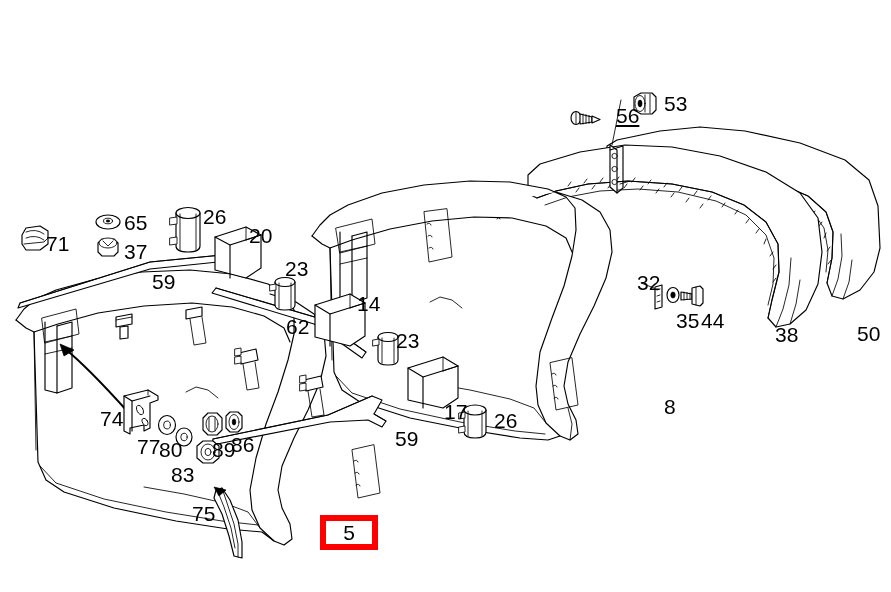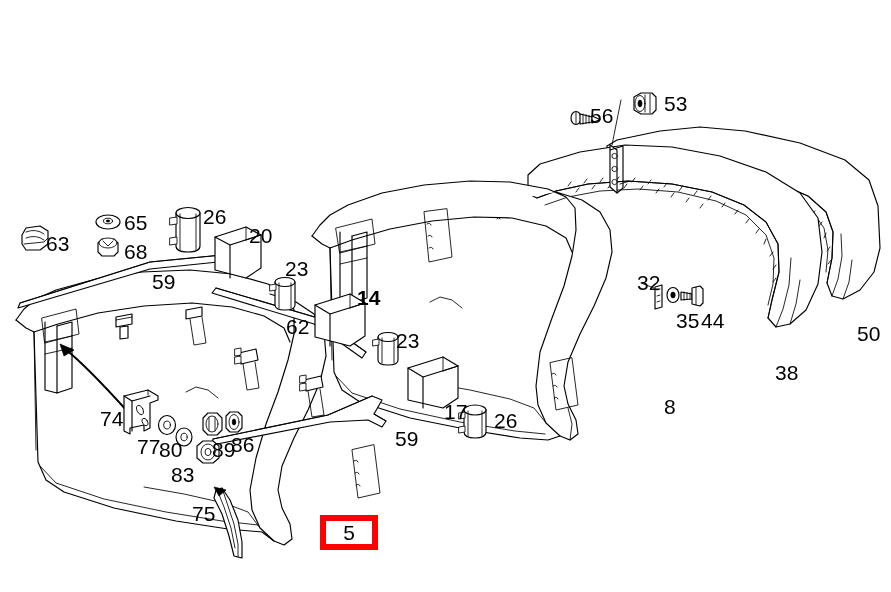--- a/index.html
+++ b/index.html
@@ -398,45 +398,45 @@
     </g>
 
     <g>
       <path class="fillw" d="M226,416 L230,412 L238,412 L242,416 L242,428 L238,432 L230,432 L226,428 Z"></path>
       <ellipse class="fillw-thin" cx="234" cy="422" rx="5" ry="7.5"></ellipse>
       <ellipse class="fillk" cx="234" cy="422" rx="1.8" ry="3"></ellipse>
     </g>
 
   </svg>
 
-  <div class="lbl" style="left:46px;  top:233px;">63</div>
+  <div class="lbl" style="left:46px;  top:233px;">71</div>
   <div class="lbl" style="left:124px; top:212px;">65</div>
-  <div class="lbl" style="left:124px; top:241px;">68</div>
+  <div class="lbl" style="left:124px; top:241px;">37</div>
   <div class="lbl" style="left:203px; top:206px;">26</div>
   <div class="lbl" style="left:249px; top:225px;text-align:center;">20</div>
   <div class="lbl" style="left:152px; top:271px;">59</div>
   <div class="lbl" style="left:285px; top:258px;">23</div>
   <div class="lbl" style="left:286px; top:316px;">62</div>
-  <div class="lbl" style="left:357px; top:287px;font-weight:bold;">14</div>
+  <div class="lbl" style="left:357px; top:293px;">14</div>
   <div class="lbl" style="left:396px; top:330px;">23</div>
   <div class="lbl" style="left:444px; top:362px;margin-top:39px;">17</div>
   <div class="lbl" style="left:494px; top:410px;">26</div>
   <div class="lbl" style="left:100px; top:408px;">74</div>
   <div class="lbl" style="left:137px; top:436px;">77</div>
   <div class="lbl" style="left:159px; top:439px;">80</div>
   <div class="lbl" style="left:171px; top:464px;">83</div>
   <div class="lbl" style="left:212px; top:439px;">89</div>
   <div class="lbl" style="left:231px; top:434px;">86</div>
   <div class="lbl" style="left:395px; top:428px;">59</div>
   <div class="lbl" style="left:192px; top:503px;">75</div>
-  <div class="lbl" style="left:590px; top:105px;">56</div>
+  <div class="lbl" style="left:616px; top:105px;text-decoration:underline;">56</div>
   <div class="lbl" style="left:664px; top:93px;">53</div>
   <div class="lbl" style="left:637px; top:272px;">32</div>
   <div class="lbl" style="left:676px; top:310px;">35</div>
   <div class="lbl" style="left:701px; top:310px;">44</div>
   <div class="lbl" style="left:857px; top:311px;margin-top:12px;">50</div>
-  <div class="lbl" style="left:775px; top:362px;">38</div>
+  <div class="lbl" style="left:775px; top:324px;">38</div>
   <div class="lbl" style="left:664px; top:396px;">8</div>
 
   <div id="highlight-box" style="left: 320px; top: 515px; width: 58px; height: 35px; border-color: rgb(255, 0, 0); border-width: 6px;"></div>
   <div id="highlight-label" style="left: 320px; top: 515px; width: 58px; height: 35px;">5</div>
 
 </div>
 
 </body></html>

